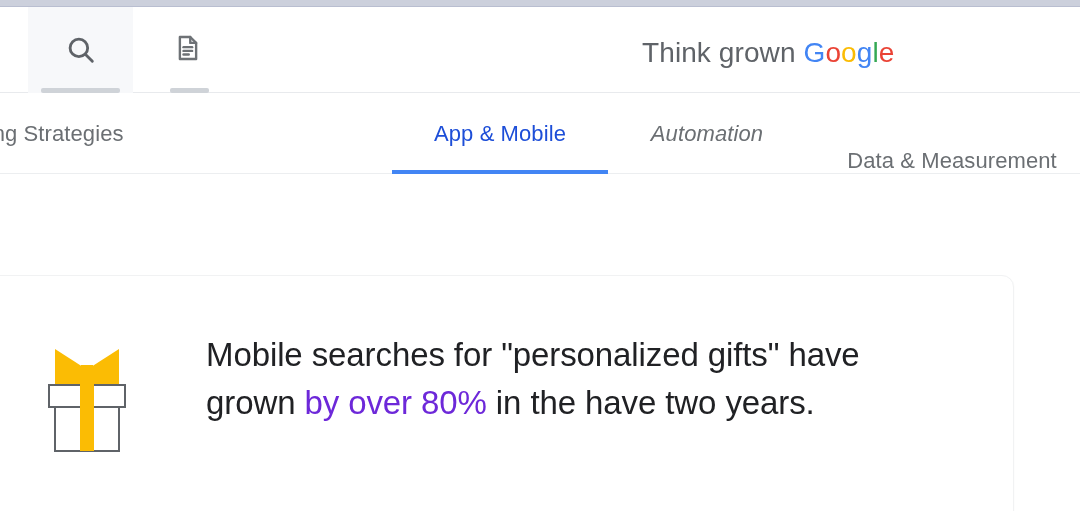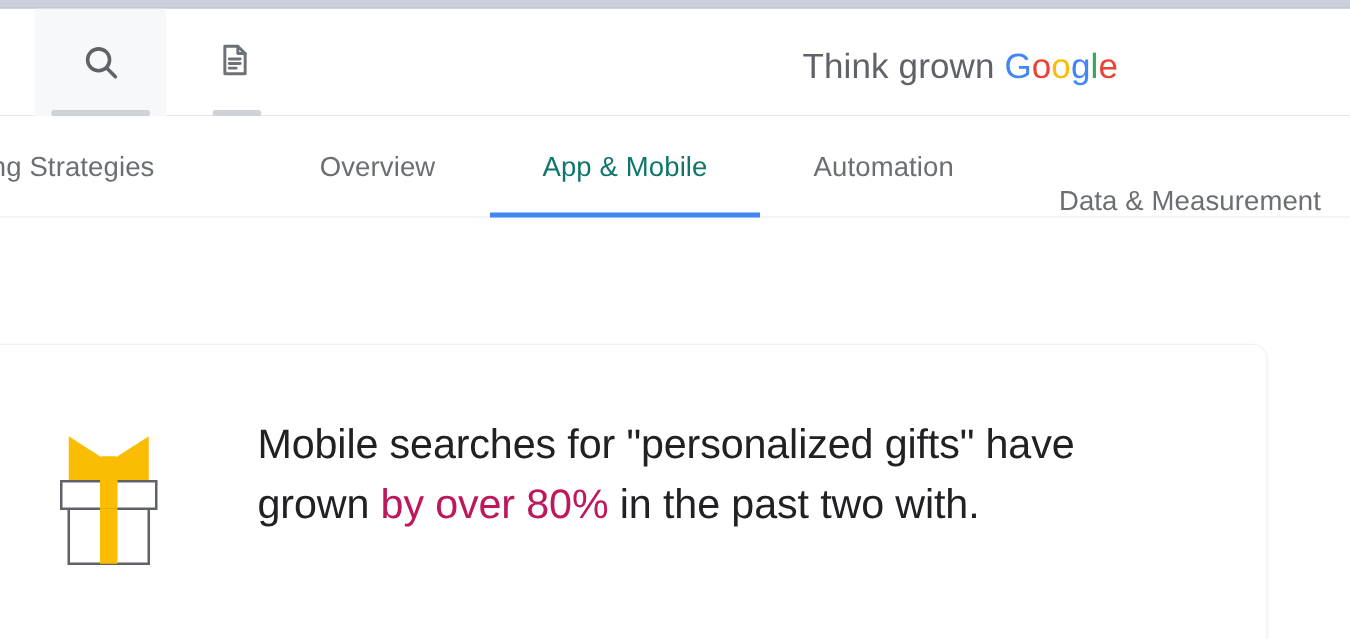--- a/index.html
+++ b/index.html
@@ -60,29 +60,29 @@
     border-bottom:1px solid #eceef0;
   }
   .nav-item {
     position:absolute; top:0; height:81px;
     display:flex; align-items:center; justify-content:center;
     font-size:22px; color:#6b6f73;
     white-space:nowrap;
     letter-spacing:0.1px;
   }
   .nav-item.partial { justify-content:flex-start; }
-  .nav-item.active { color:#0f766e; }
+  .nav-item.active { color:#1d4ed8; }
   .nav-underline {
     position:absolute; bottom:0; left:0; right:0;
     height:4px; background:#4285F4;
   }
   #nav-marketing  { left:-42px;  width:240px; }
   #nav-overview   { left:224px;  width:156px; }
   #nav-appmobile  { left:392px;  width:216px; }
-  #nav-automation { left:624px;  width:166px; }
+  #nav-automation { left:624px;  width:166px;font-style:italic; }
   #nav-data       { left:824px;  width:256px;align-items:flex-end; }
 
   
   #insight-card {
     position:absolute; top:275px; left:-120px;
     width:1134px; height:300px;
     background:#ffffff;
     border:1px solid #f1f2f3;
     border-radius:12px;
     box-shadow:0 1px 2px rgba(60,64,67,0.04);
@@ -94,21 +94,21 @@
   }
   #gift-icon-wrap svg { display:block; width:92px; height:110px; }
 
   #insight-text {
     position:absolute; top:55px; left:325px;
     width:720px;
     font-size:33px; line-height:48px;
     color:#202124;
     letter-spacing:-0.1px;
   }
-  #insight-text .hl { color:#be185d;text-align:right; }
+  #insight-text .hl { color:#6d28d9;text-align:right; }
 </style>
 </head>
 <body>
 
 <div id="chrome-strip"></div>
 
 <div id="header">
 
   <div id="tab-search" class="icon-tab active">
     <span class="tab-icon">
@@ -137,23 +137,20 @@
     <span>Think grown </span><span class="g-logo"><span class="gl-b">G</span><span class="gl-r">o</span><span class="gl-y">o</span><span class="gl-b">g</span><span class="gl-g">l</span><span class="gl-r">e</span></span>
   </div>
 </div>
 
 <div id="navbar">
 
   <div id="nav-marketing" class="nav-item partial">
     <span>keting Strategies</span>
   </div>
 
-  <div id="nav-overview" class="nav-item">
-    <span>Overview</span>
-  </div>
 
   <div id="nav-appmobile" class="nav-item active">
     <span>App &amp; Mobile</span>
     <span class="nav-underline"></span>
   </div>
 
   <div id="nav-automation" class="nav-item">
     <span>Automation</span>
   </div>
 
@@ -179,15 +176,15 @@
 
       <rect x="39" y="64" width="14" height="44" fill="#FBBC04"></rect>
 
       <rect x="39" y="42" width="14" height="22" fill="#FBBC04"></rect>
 
       <rect x="39" y="34" width="14" height="10" fill="#FBBC04"></rect>
     </svg>
   </div>
 
   <div id="insight-text">
-    <span>Mobile searches for "personalized gifts" have grown </span><span class="hl">by over 80%</span><span> in the past two with.</span>
+    <span>Mobile searches for "personalized gifts" have grown </span><span class="hl">by over 80%</span><span> in the have two years.</span>
   </div>
 </div>
 
 </body></html>

